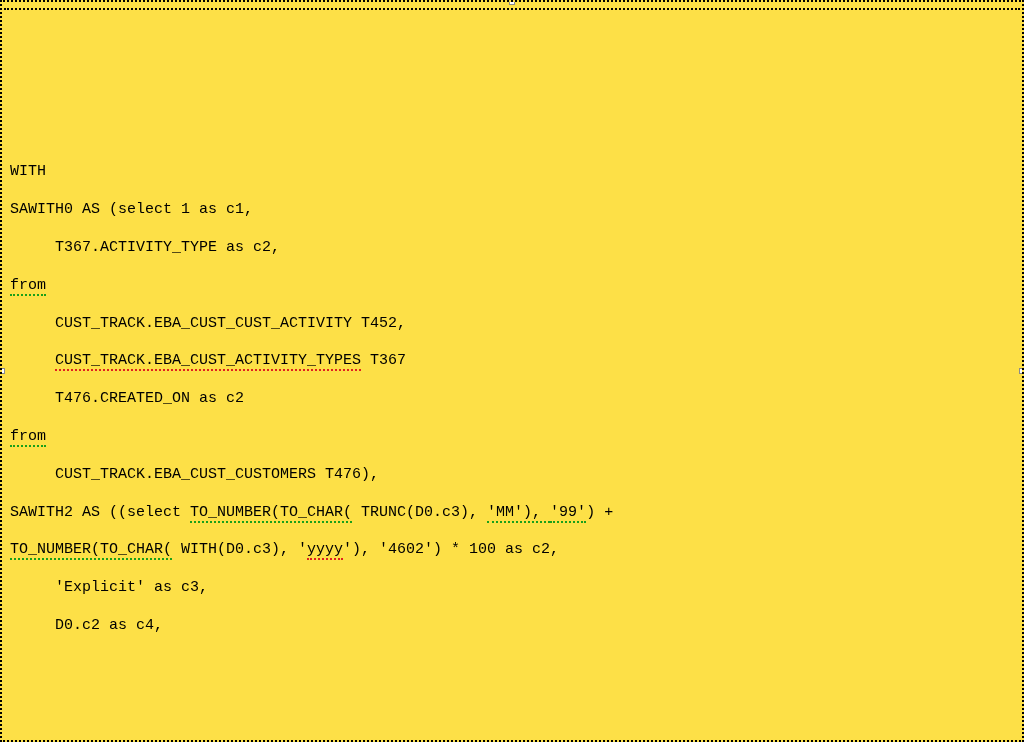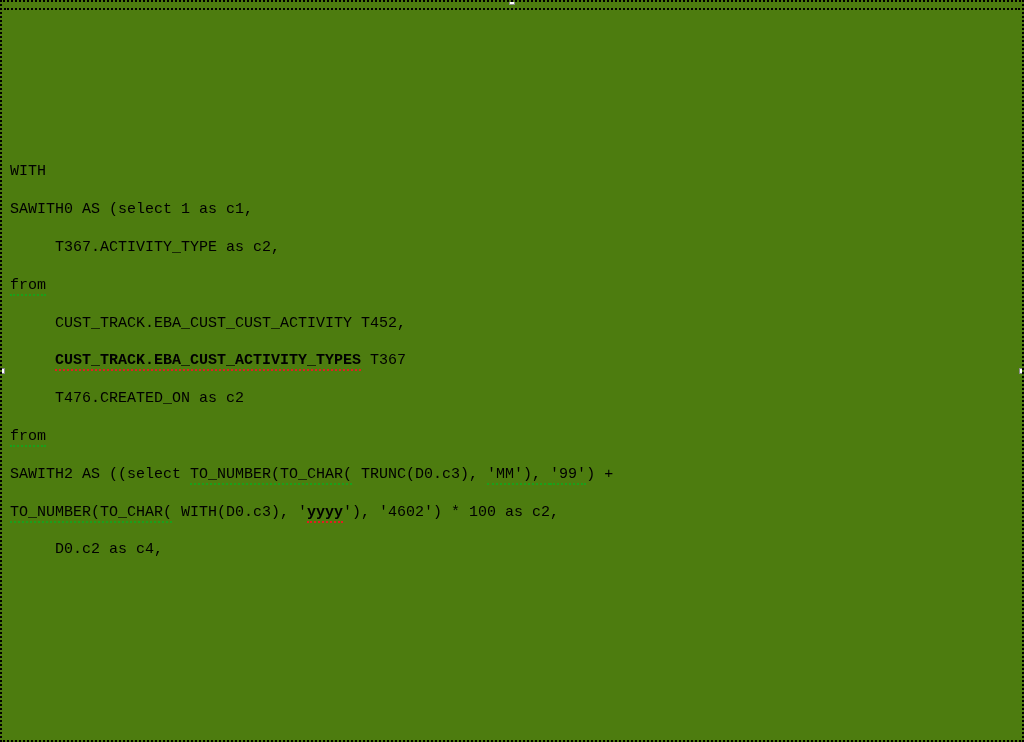--- a/index.html
+++ b/index.html
@@ -8,21 +8,21 @@
     width: 1024px;
     height: 742px;
     background: #ffffff;
   }
   .viewport {
     position: relative;
     box-sizing: border-box;
     width: 1024px;
     height: 742px;
     border: 2px dotted #000;
-    background: #4d7c0f;
+    background: #fde047;
     padding: 10px 8px 0 8px;
     overflow: hidden;
     font-family: "Courier New", Courier, monospace;
     font-size: 15px;
     line-height: 18.9px;
     color: #000;
     white-space: pre;
   }
 
   
@@ -44,42 +44,44 @@
     box-sizing: border-box;
   }
   .h-left { left: -3px; top: 50%; transform: translateY(-50%); }
   .h-right { right: -3px; top: 50%; transform: translateY(-50%); }
   .h-topmid { top: -3px; left: 50%; transform: translateX(-50%); }
 
   .code { display: block; }
   .line { display: block; }
 
   .sp-green { border-bottom: 2px dotted #1aa01a; }
-  .sp-red   { border-bottom: 2px dotted #e02020; font-weight: bold; }
+  .sp-red   { border-bottom: 2px dotted #e02020; }
 </style>
 </head>
 <body>
 
 <div class="viewport">
   <div class="top-sep"></div>
   <div class="handle h-topmid"></div>
   <div class="handle h-left"></div>
   <div class="handle h-right"></div>
 
   <div class="code">
 <span class="line"><span>WITH</span></span>
 <span class="line"><span>SAWITH0 AS (select 1 as c1,</span></span>
 <span class="line"><span>     T367.ACTIVITY_TYPE as c2,</span></span>
 <span class="line"><span class="sp-green">from</span></span>
 <span class="line"><span>     CUST_TRACK.EBA_CUST_CUST_ACTIVITY T452,</span></span>
 <span class="line"><span>     </span><span class="sp-red">CUST_TRACK.EBA_CUST_ACTIVITY_TYPES</span><span> T367</span></span>
 <span class="line"><span>     T476.CREATED_ON as c2</span></span>
 <span class="line"><span class="sp-green">from</span></span>
+<span class="line"><span>     CUST_TRACK.EBA_CUST_CUSTOMERS T476),</span></span>
 <span class="line"><span>SAWITH2 AS ((select </span><span class="sp-green">TO_NUMBER(TO_CHAR(</span><span> TRUNC(D0.c3), </span><span class="sp-green">'MM'), </span><span class="sp-green">'99'</span><span>) +</span></span>
 <span class="line"><span class="sp-green">TO_NUMBER(TO_CHAR(</span><span> WITH(D0.c3), '</span><span class="sp-red">yyyy</span><span>'), '4602') * 100 as c2,</span></span>
+<span class="line"><span>     'Explicit' as c3,</span></span>
 <span class="line"><span>     D0.c2 as c4,</span></span>
 
 
 
 
 
 
 
 
 

